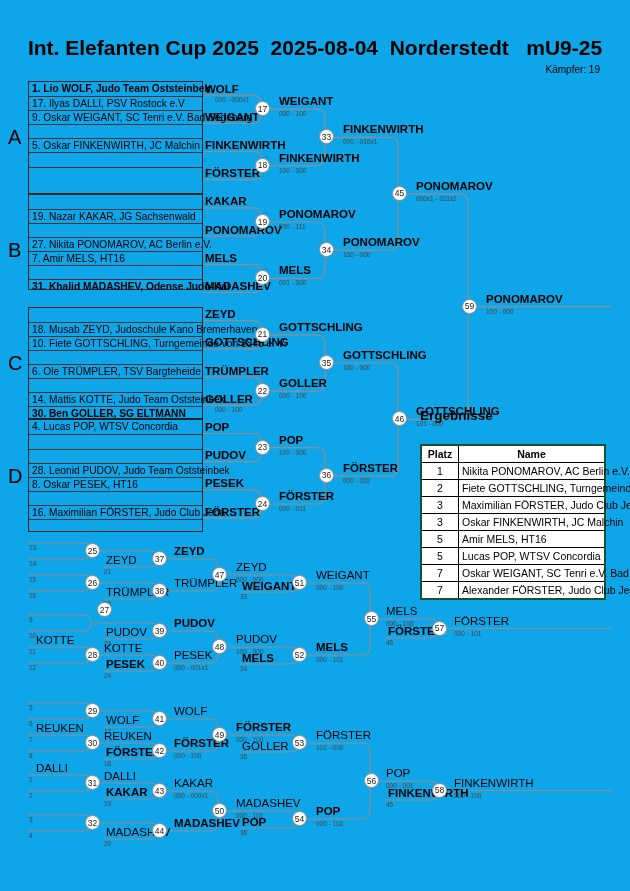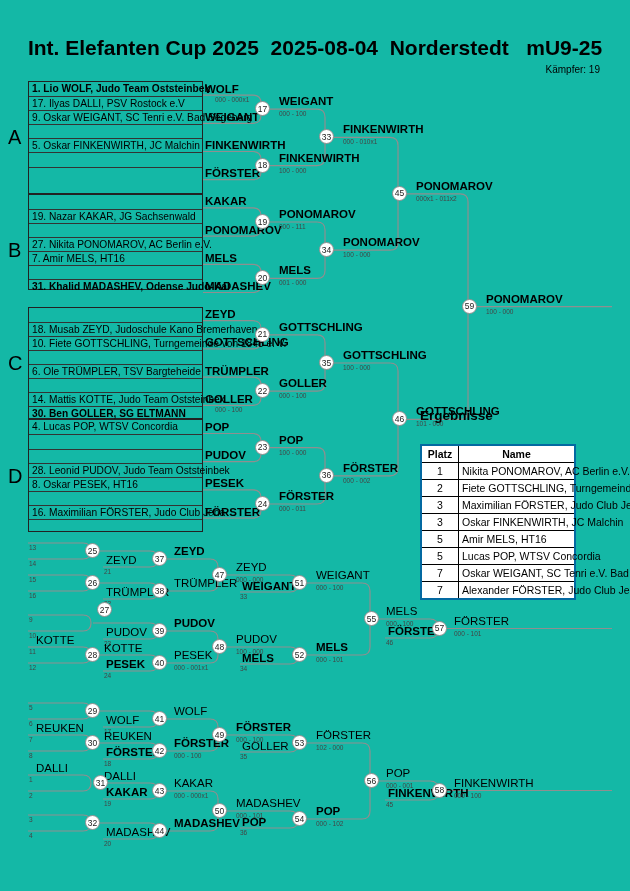--- a/index.html
+++ b/index.html
@@ -1,16 +1,16 @@
 <!DOCTYPE html>
 <html><head>
 <meta charset="utf-8">
 <style>
   html,body{margin:0;padding:0;background:#fff;}
-  .page{position:relative;width:630px;height:891px;background:#14b8a6;overflow:hidden;
+  .page{position:relative;width:630px;height:891px;background:#0ea5e9;overflow:hidden;
         font-family:"Liberation Sans",sans-serif;color:#000;}
   .title{position:absolute;top:36px;left:0;width:100%;text-align:center;
          font-size:21px;font-weight:bold;white-space:pre;z-index:4;}
   .kampfer{position:absolute;top:64px;right:30px;font-size:10px;z-index:4;text-align:center;}
   #wires{position:absolute;left:0;top:0;z-index:1;}
   .group-box{position:absolute;left:28px;width:175px;border:1.5px solid #222;
              box-sizing:border-box;z-index:2;background:transparent;}
   .row{height:14.1px;border-top:1px solid #333;font-size:10.2px;line-height:13px;
        padding-left:3px;white-space:nowrap;box-sizing:border-box;overflow:visible;}
   .row:first-child{border-top:none;}
@@ -18,22 +18,22 @@
   .grp{position:absolute;font-size:20px;z-index:4;}
   .lbl{position:absolute;font-size:11.5px;font-weight:700;white-space:nowrap;line-height:1;z-index:4;}
   .lbl.reg{font-weight:400;}
   .score{position:absolute;font-size:6.5px;color:#444;white-space:nowrap;line-height:1;z-index:4;}
   .tiny{position:absolute;font-size:6.5px;color:#444;line-height:1;z-index:4;}
   .circle{position:absolute;width:15px;height:15px;border:1.2px solid #8f8f8f;border-radius:50%;
           background:#fff;font-size:8.5px;display:flex;align-items:center;justify-content:center;
           box-sizing:border-box;z-index:5;color:#222;}
   .results{position:absolute;left:420px;top:408px;width:210px;z-index:6;}
   .rtitle{width:186px;text-align:left;font-size:13.5px;font-weight:bold;margin-bottom:21px;}
-  .results table{border-collapse:collapse;width:156px;table-layout:fixed;background:#fff;
-                 border:2px solid #0369a1;}
+  .results table{border-collapse:collapse;width:186px;table-layout:fixed;background:#fff;
+                 border:2px solid #14532d;}
   .results th,.results td{border:1px solid #000;font-size:10.5px;height:16px;
                           padding:0 3px;white-space:nowrap;}
   .results th{font-weight:bold;text-align:center;}
   .results td.platz,.results th.platz{width:30px;text-align:center;}
   .results td.name{overflow:visible;}
 </style>
 </head>
 <body>
 
 <div class="page">
@@ -327,21 +327,21 @@
     <div class="circle" style="position: absolute; left: 85px; top: 735px;">30</div>
     <div class="circle" style="position: absolute; left: 152px; top: 743px;">42</div>
     <div class="lbl" style="position: absolute; left: 174px; top: 738px;">FÖRSTER</div>
     <div class="score" style="position: absolute; left: 174px; top: 753px;">000 - 100</div>
     <div class="tiny" style="position: absolute; left: 29px; top: 776.5px;">1</div>
     <div class="tiny" style="position: absolute; left: 29px; top: 792.5px;">2</div>
     <div class="lbl reg" style="position: absolute; left: 36px; top: 763px;">DALLI</div>
     <div class="lbl reg" style="position: absolute; left: 104px; top: 770.5px;">DALLI</div>
     <div class="lbl" style="position: absolute; left: 106px; top: 786.5px;">KAKAR</div>
     <div class="tiny" style="position: absolute; left: 104px; top: 800.5px;">19</div>
-    <div class="circle" style="position: absolute; left: 93px; top: 775px;">31</div>
+    <div class="circle" style="position: absolute; left: 85px; top: 775px;">31</div>
     <div class="circle" style="position: absolute; left: 152px; top: 783px;">43</div>
     <div class="lbl reg" style="position: absolute; left: 174px; top: 778px;">KAKAR</div>
     <div class="score" style="position: absolute; left: 174px; top: 793px;">000 - 000x1</div>
     <div class="tiny" style="position: absolute; left: 29px; top: 816.5px;">3</div>
     <div class="tiny" style="position: absolute; left: 29px; top: 832.5px;">4</div>
     <div class="lbl reg" style="position: absolute; left: 106px; top: 826.5px;">MADASHEV</div>
     <div class="tiny" style="position: absolute; left: 104px; top: 840.5px;">20</div>
     <div class="circle" style="position: absolute; left: 85px; top: 815px;">32</div>
     <div class="circle" style="position: absolute; left: 152px; top: 823px;">44</div>
     <div class="lbl" style="position: absolute; left: 174px; top: 818px;">MADASHEV</div>

